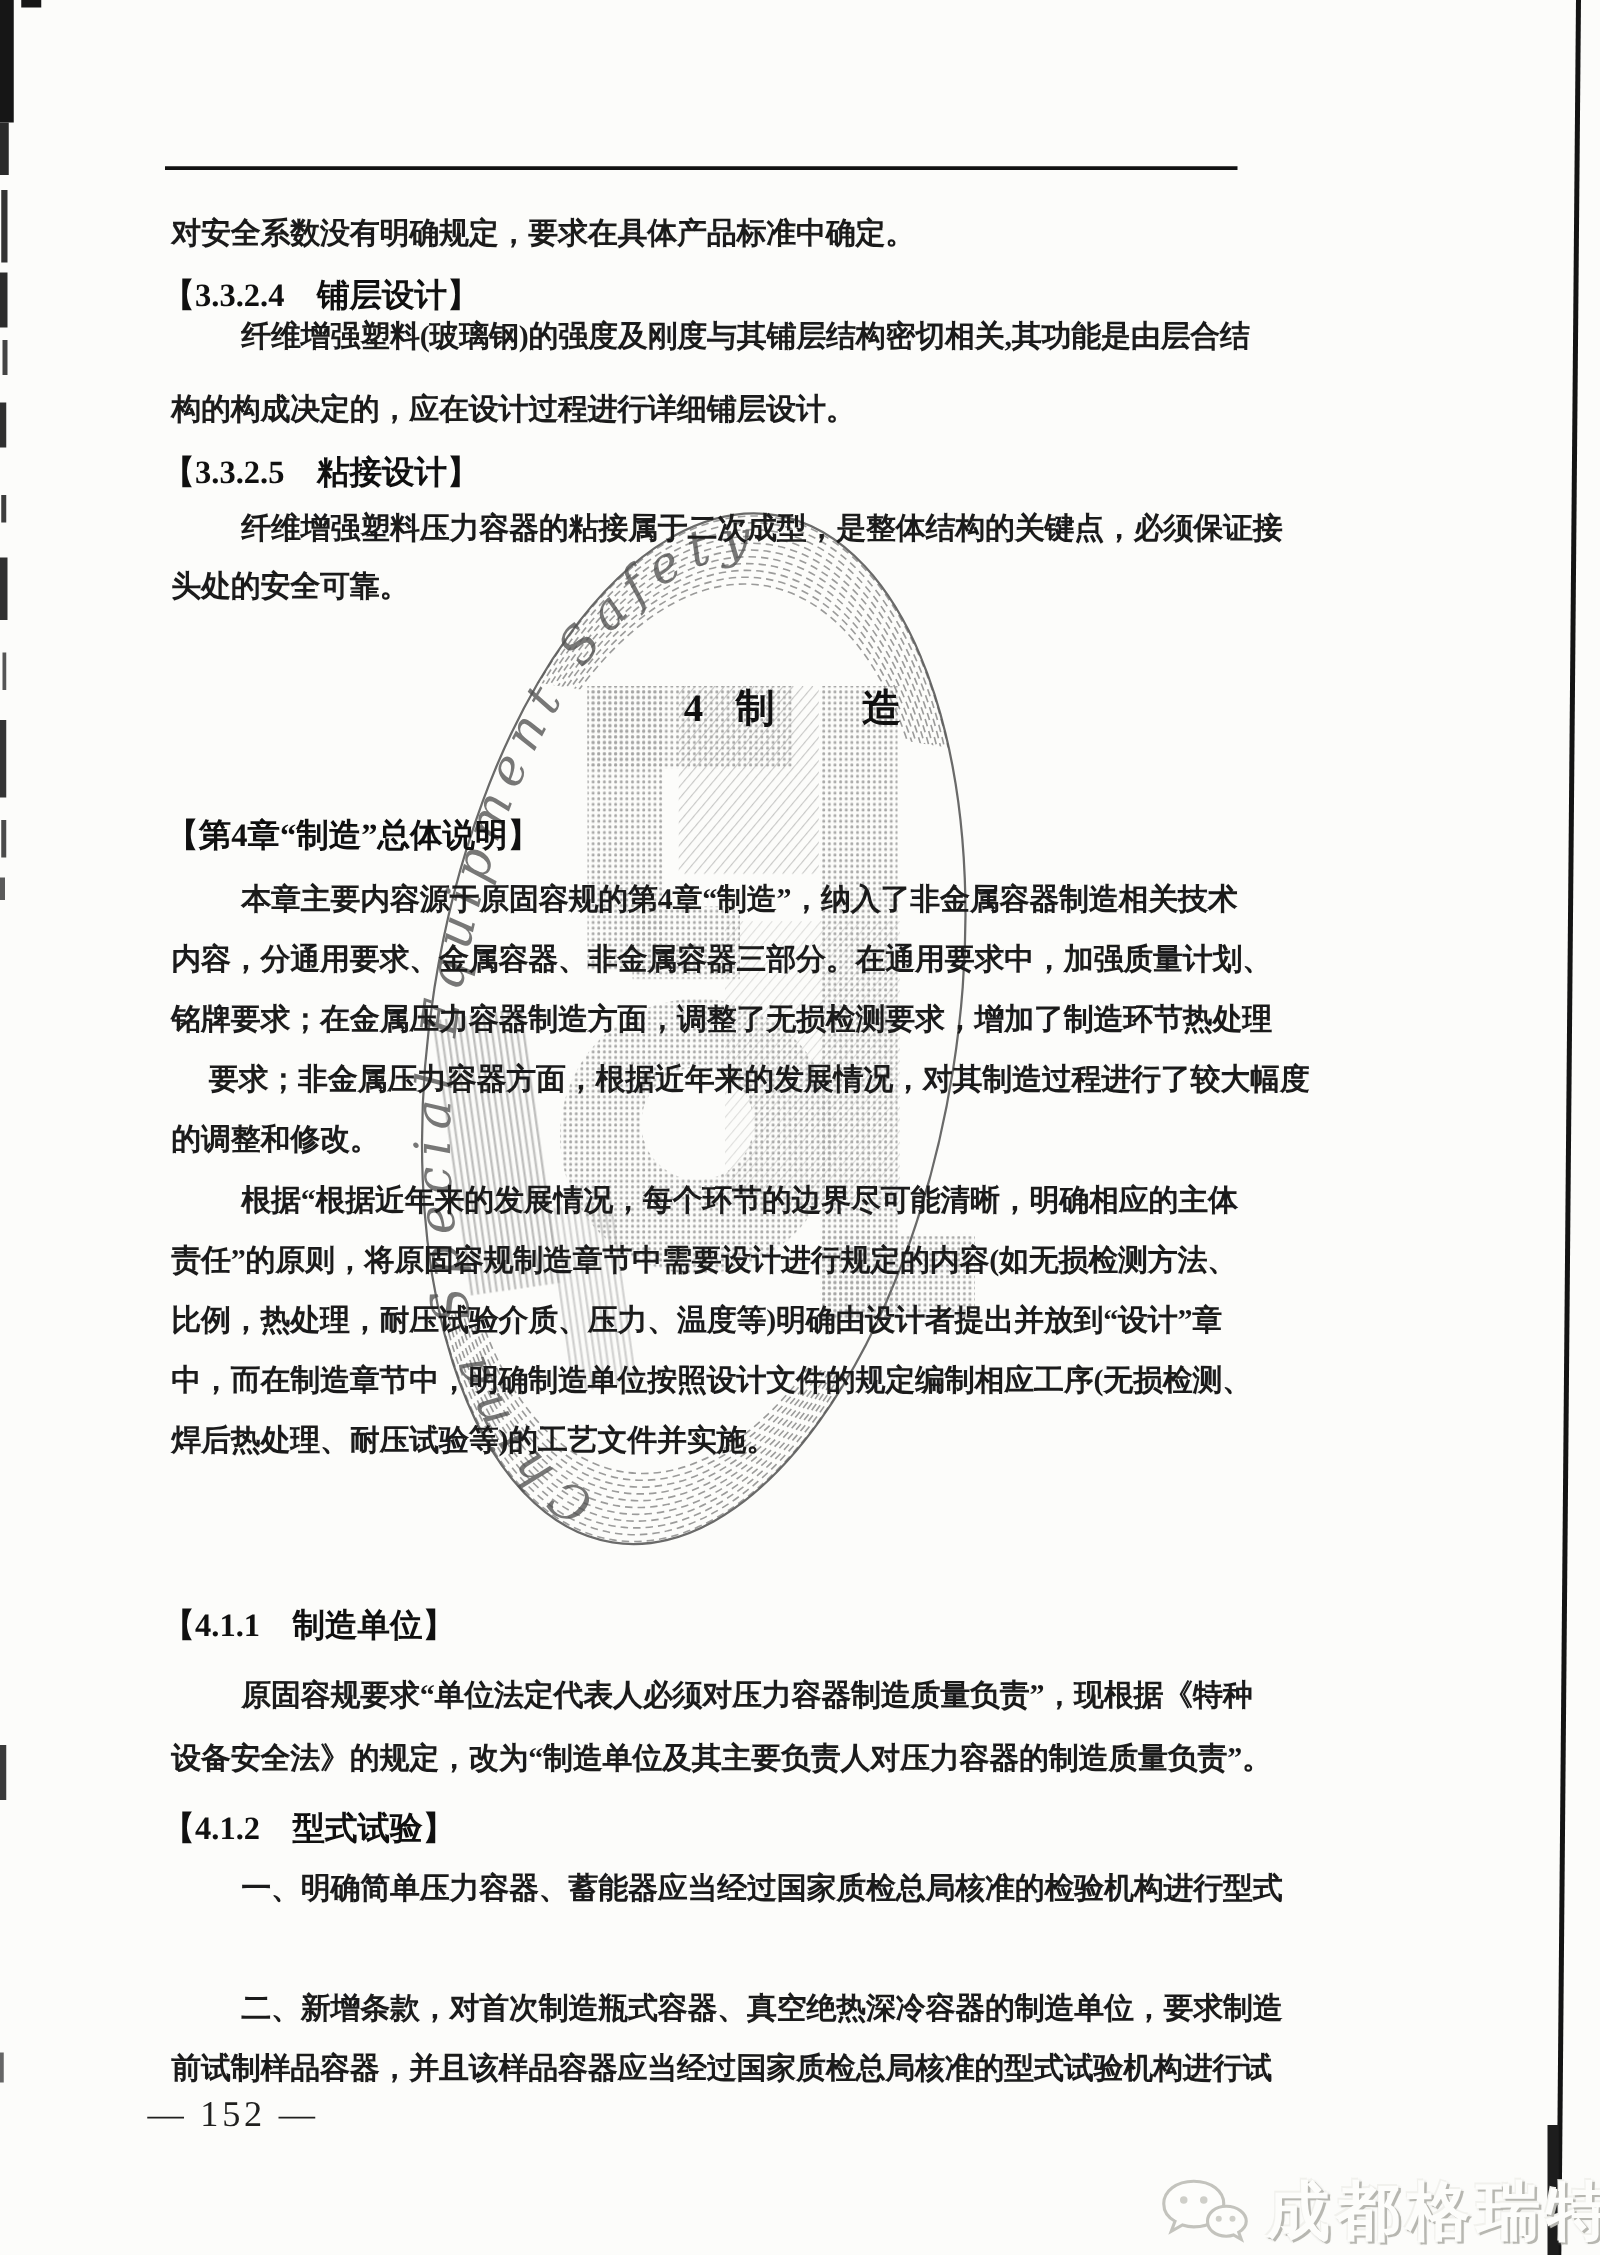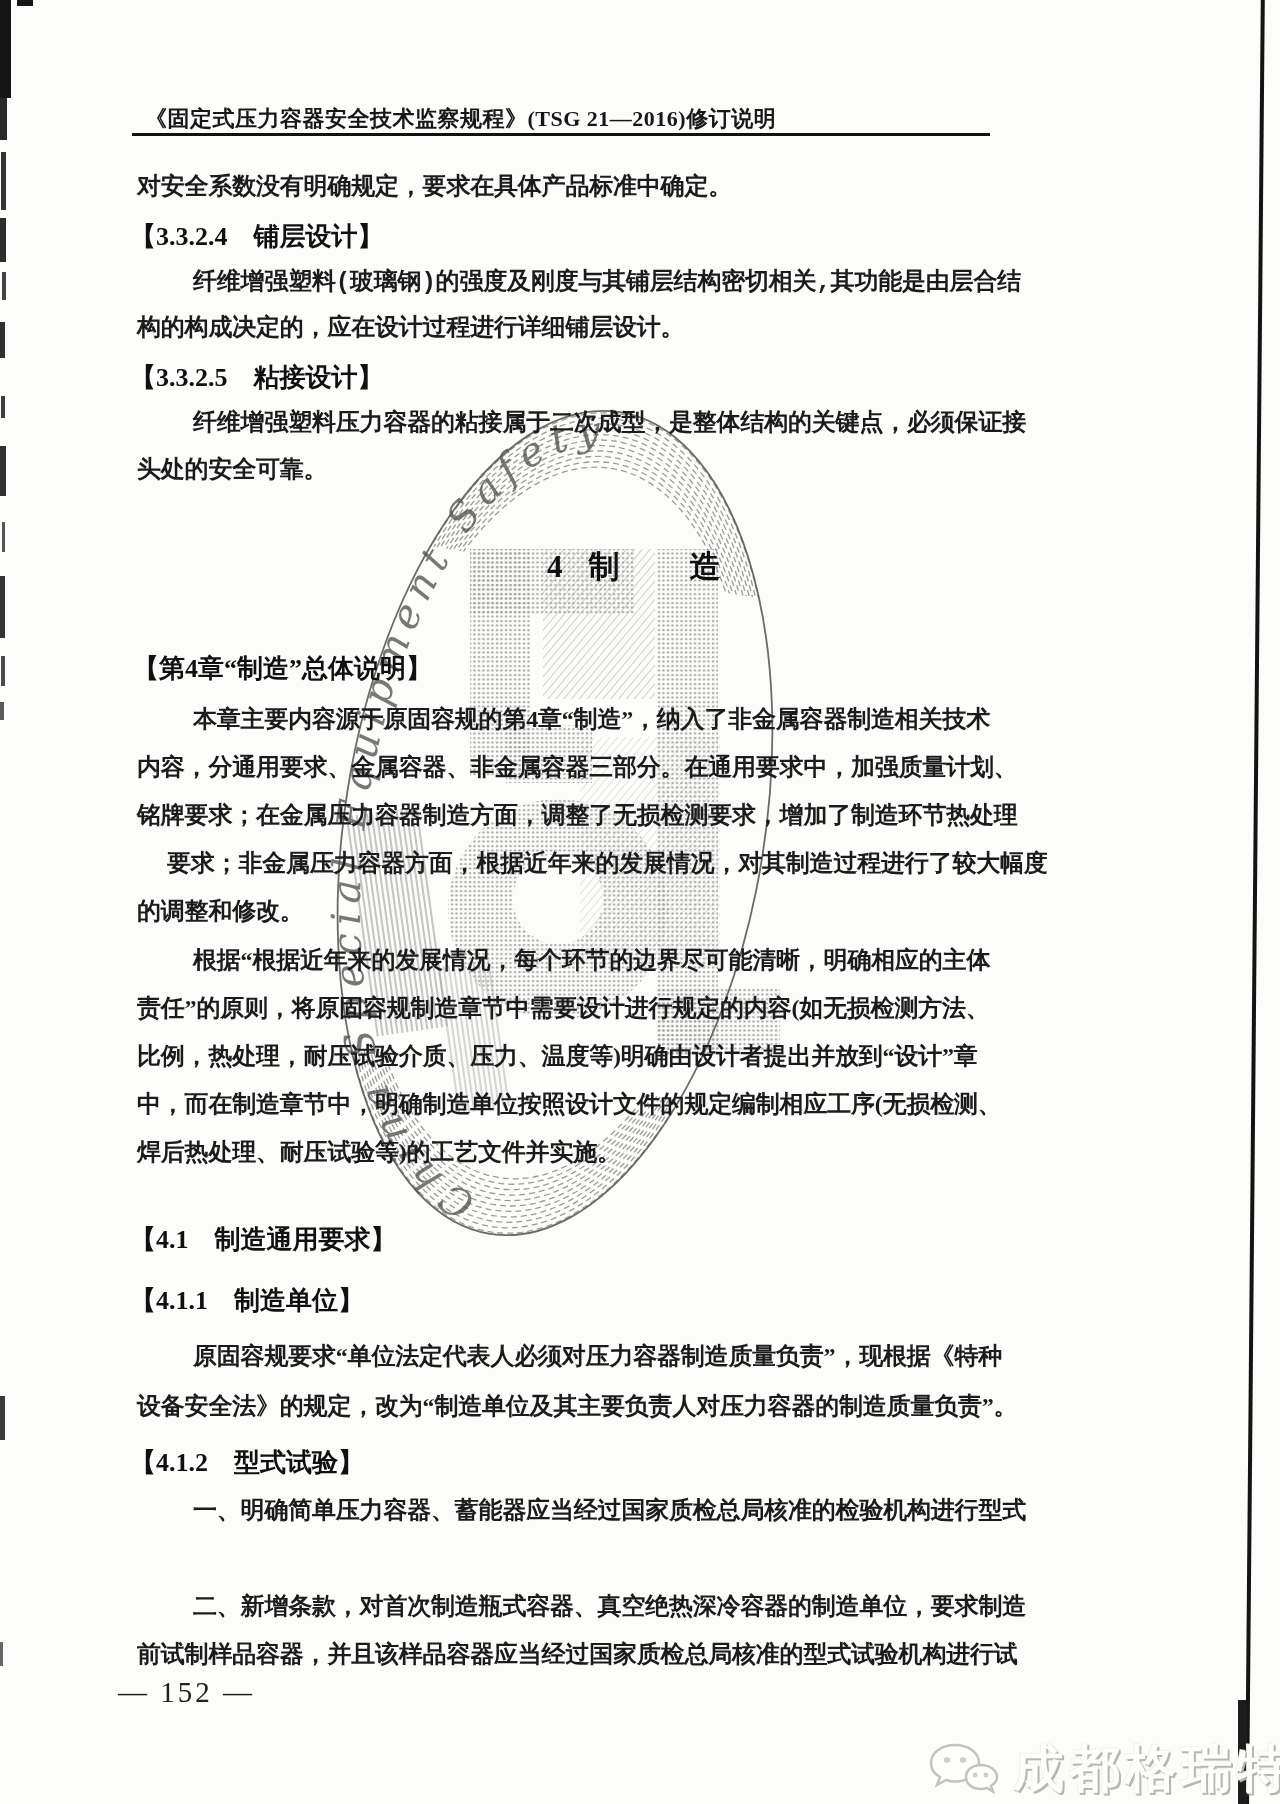--- a/index.html
+++ b/index.html
@@ -123,48 +123,46 @@
       <rect x="98" y="172" width="128" height="66" fill="url(#dots)"></rect>
       <rect x="-15" y="-268" width="112" height="150" fill="url(#hatch)" opacity="0.8"></rect>
       <rect x="22" y="-80" width="140" height="228" fill="url(#hatch)" opacity="0.45"></rect>
       <g transform="rotate(-8)">
         <rect x="-212" y="-30" width="76" height="222" fill="url(#vlines)" opacity="0.8"></rect>
         <rect x="-142" y="132" width="54" height="148" fill="url(#vlines)" opacity="0.55"></rect>
       </g>
     </g>
   </svg>
 
-  <div class="doc-header">《固定式压力容器安全技术监察规程》(TSG 21—2016)修订说明</div>
   <div class="header-rule"></div>
 
   <div class="chapter-heading">
     <span>4</span>
     <span class="w1">制</span>
     <span class="w2">造</span>
   </div>
 
   <div class="line" style="left:137px;top:170px;">对安全系数没有明确规定，要求在具体产品标准中确定。</div>
   <div class="line h-line" style="left:130px;top:219px;">【3.3.2.4　铺层设计】</div>
-  <div class="line" style="left:193px;top:265px;font-family:Liberation Mono, monospace;">纤维增强塑料(玻璃钢)的强度及刚度与其铺层结构密切相关,其功能是由层合结</div>
+  <div class="line" style="left:193px;top:253px;">纤维增强塑料(玻璃钢)的强度及刚度与其铺层结构密切相关,其功能是由层合结</div>
   <div class="line" style="left:137px;top:311px;">构的构成决定的，应在设计过程进行详细铺层设计。</div>
   <div class="line h-line" style="left:130px;top:360px;">【3.3.2.5　粘接设计】</div>
   <div class="line" style="left:193px;top:406px;">纤维增强塑料压力容器的粘接属于二次成型，是整体结构的关键点，必须保证接</div>
   <div class="line" style="left:137px;top:453px;">头处的安全可靠。</div>
   <div class="line h-line" style="left:133px;top:651px;">【第4章“制造”总体说明】</div>
   <div class="line" style="left:193px;top:703px;">本章主要内容源于原固容规的第4章“制造”，纳入了非金属容器制造相关技术</div>
   <div class="line" style="left:137px;top:751px;">内容，分通用要求、金属容器、非金属容器三部分。在通用要求中，加强质量计划、</div>
   <div class="line" style="left:137px;top:799px;">铭牌要求；在金属压力容器制造方面，调整了无损检测要求，增加了制造环节热处理</div>
   <div class="line" style="left:137px;top:847px;margin-left:30px;">要求；非金属压力容器方面，根据近年来的发展情况，对其制造过程进行了较大幅度</div>
   <div class="line" style="left:137px;top:895px;">的调整和修改。</div>
   <div class="line" style="left:193px;top:944px;">根据“根据近年来的发展情况，每个环节的边界尽可能清晰，明确相应的主体</div>
   <div class="line" style="left:137px;top:992px;">责任”的原则，将原固容规制造章节中需要设计进行规定的内容(如无损检测方法、</div>
   <div class="line" style="left:137px;top:1040px;">比例，热处理，耐压试验介质、压力、温度等)明确由设计者提出并放到“设计”章</div>
   <div class="line" style="left:137px;top:1088px;">中，而在制造章节中，明确制造单位按照设计文件的规定编制相应工序(无损检测、</div>
   <div class="line" style="left:137px;top:1136px;">焊后热处理、耐压试验等)的工艺文件并实施。</div>
-  <div class="line h-line" style="left:130px;top:1222px;">【4.1　制造通用要求】</div>
   <div class="line h-line" style="left:130px;top:1283px;">【4.1.1　制造单位】</div>
   <div class="line" style="left:193px;top:1340px;">原固容规要求“单位法定代表人必须对压力容器制造质量负责”，现根据《特种</div>
   <div class="line" style="left:137px;top:1390px;">设备安全法》的规定，改为“制造单位及其主要负责人对压力容器的制造质量负责”。</div>
   <div class="line h-line" style="left:130px;top:1445px;">【4.1.2　型式试验】</div>
   <div class="line" style="left:193px;top:1494px;">一、明确简单压力容器、蓄能器应当经过国家质检总局核准的检验机构进行型式</div>
   <div class="line" style="left:193px;top:1590px;">二、新增条款，对首次制造瓶式容器、真空绝热深冷容器的制造单位，要求制造</div>
   <div class="line" style="left:137px;top:1638px;">前试制样品容器，并且该样品容器应当经过国家质检总局核准的型式试验机构进行试</div>
 
   <div class="page-number">— 152 —</div>
 

